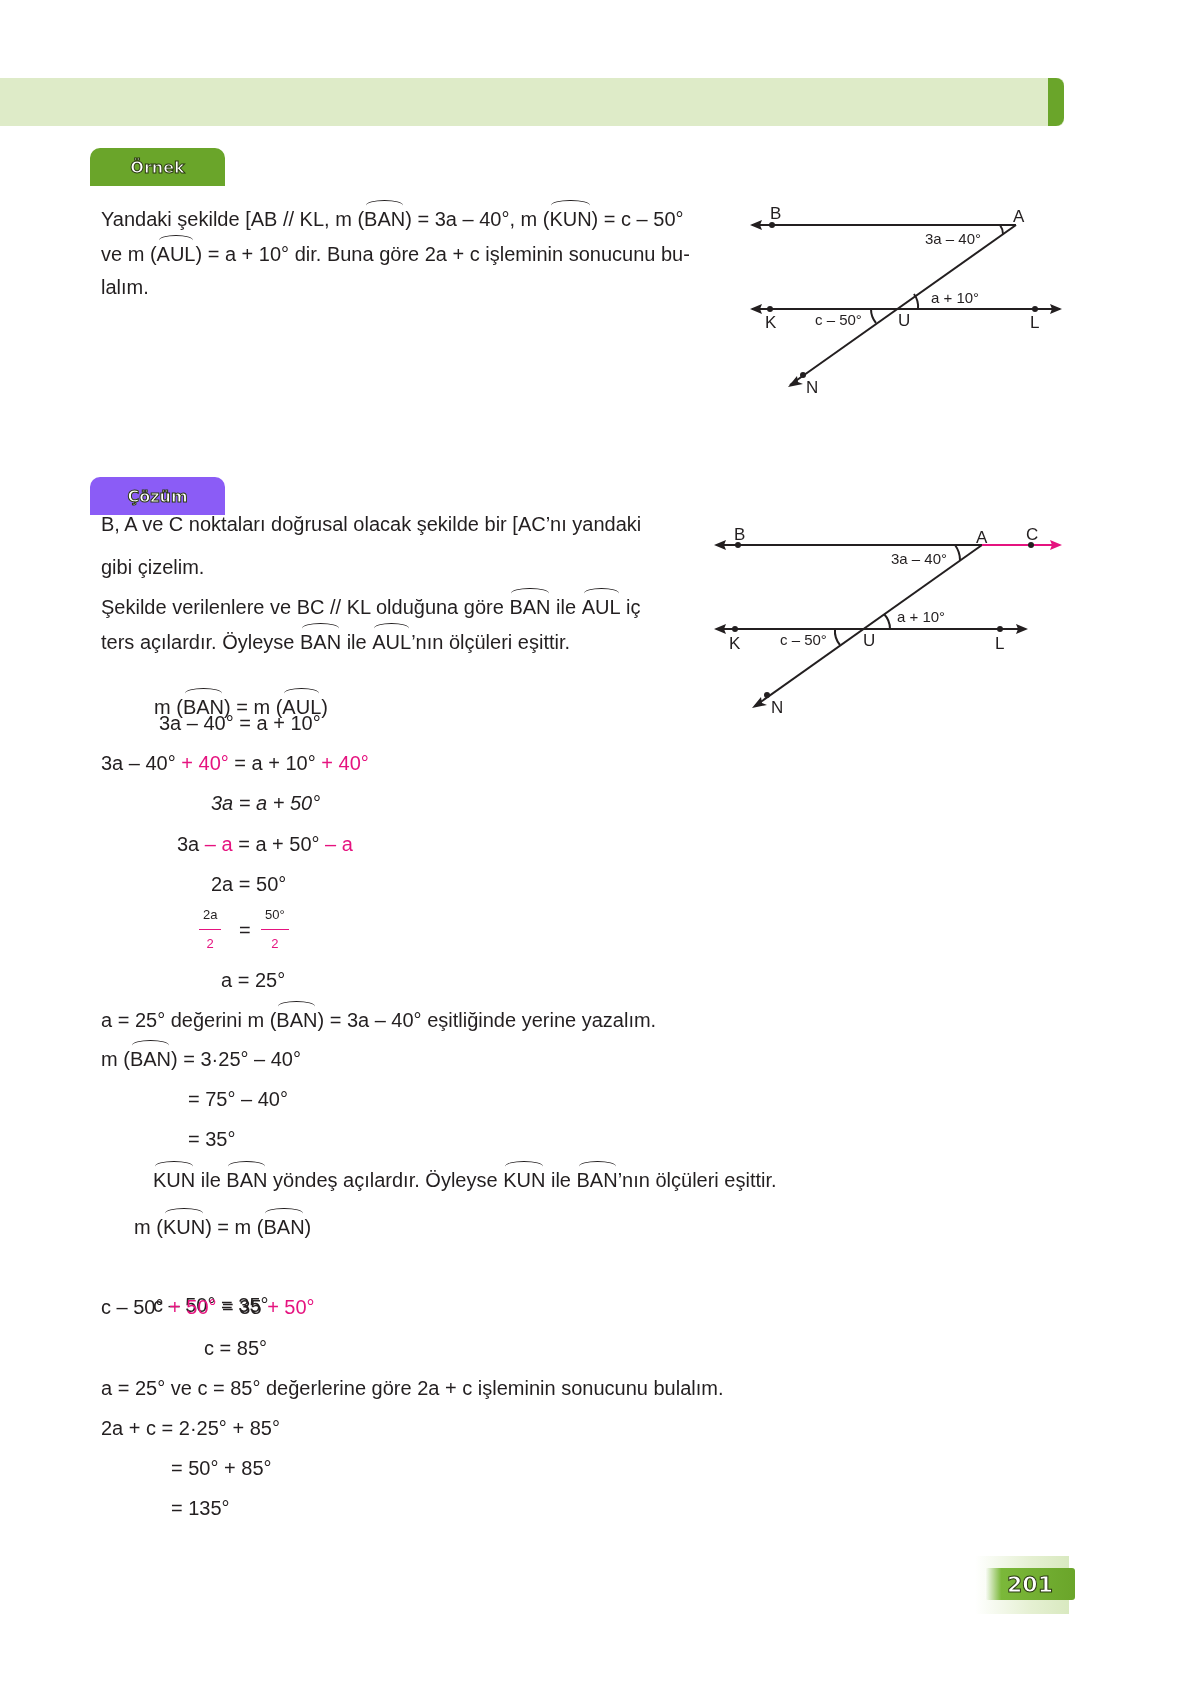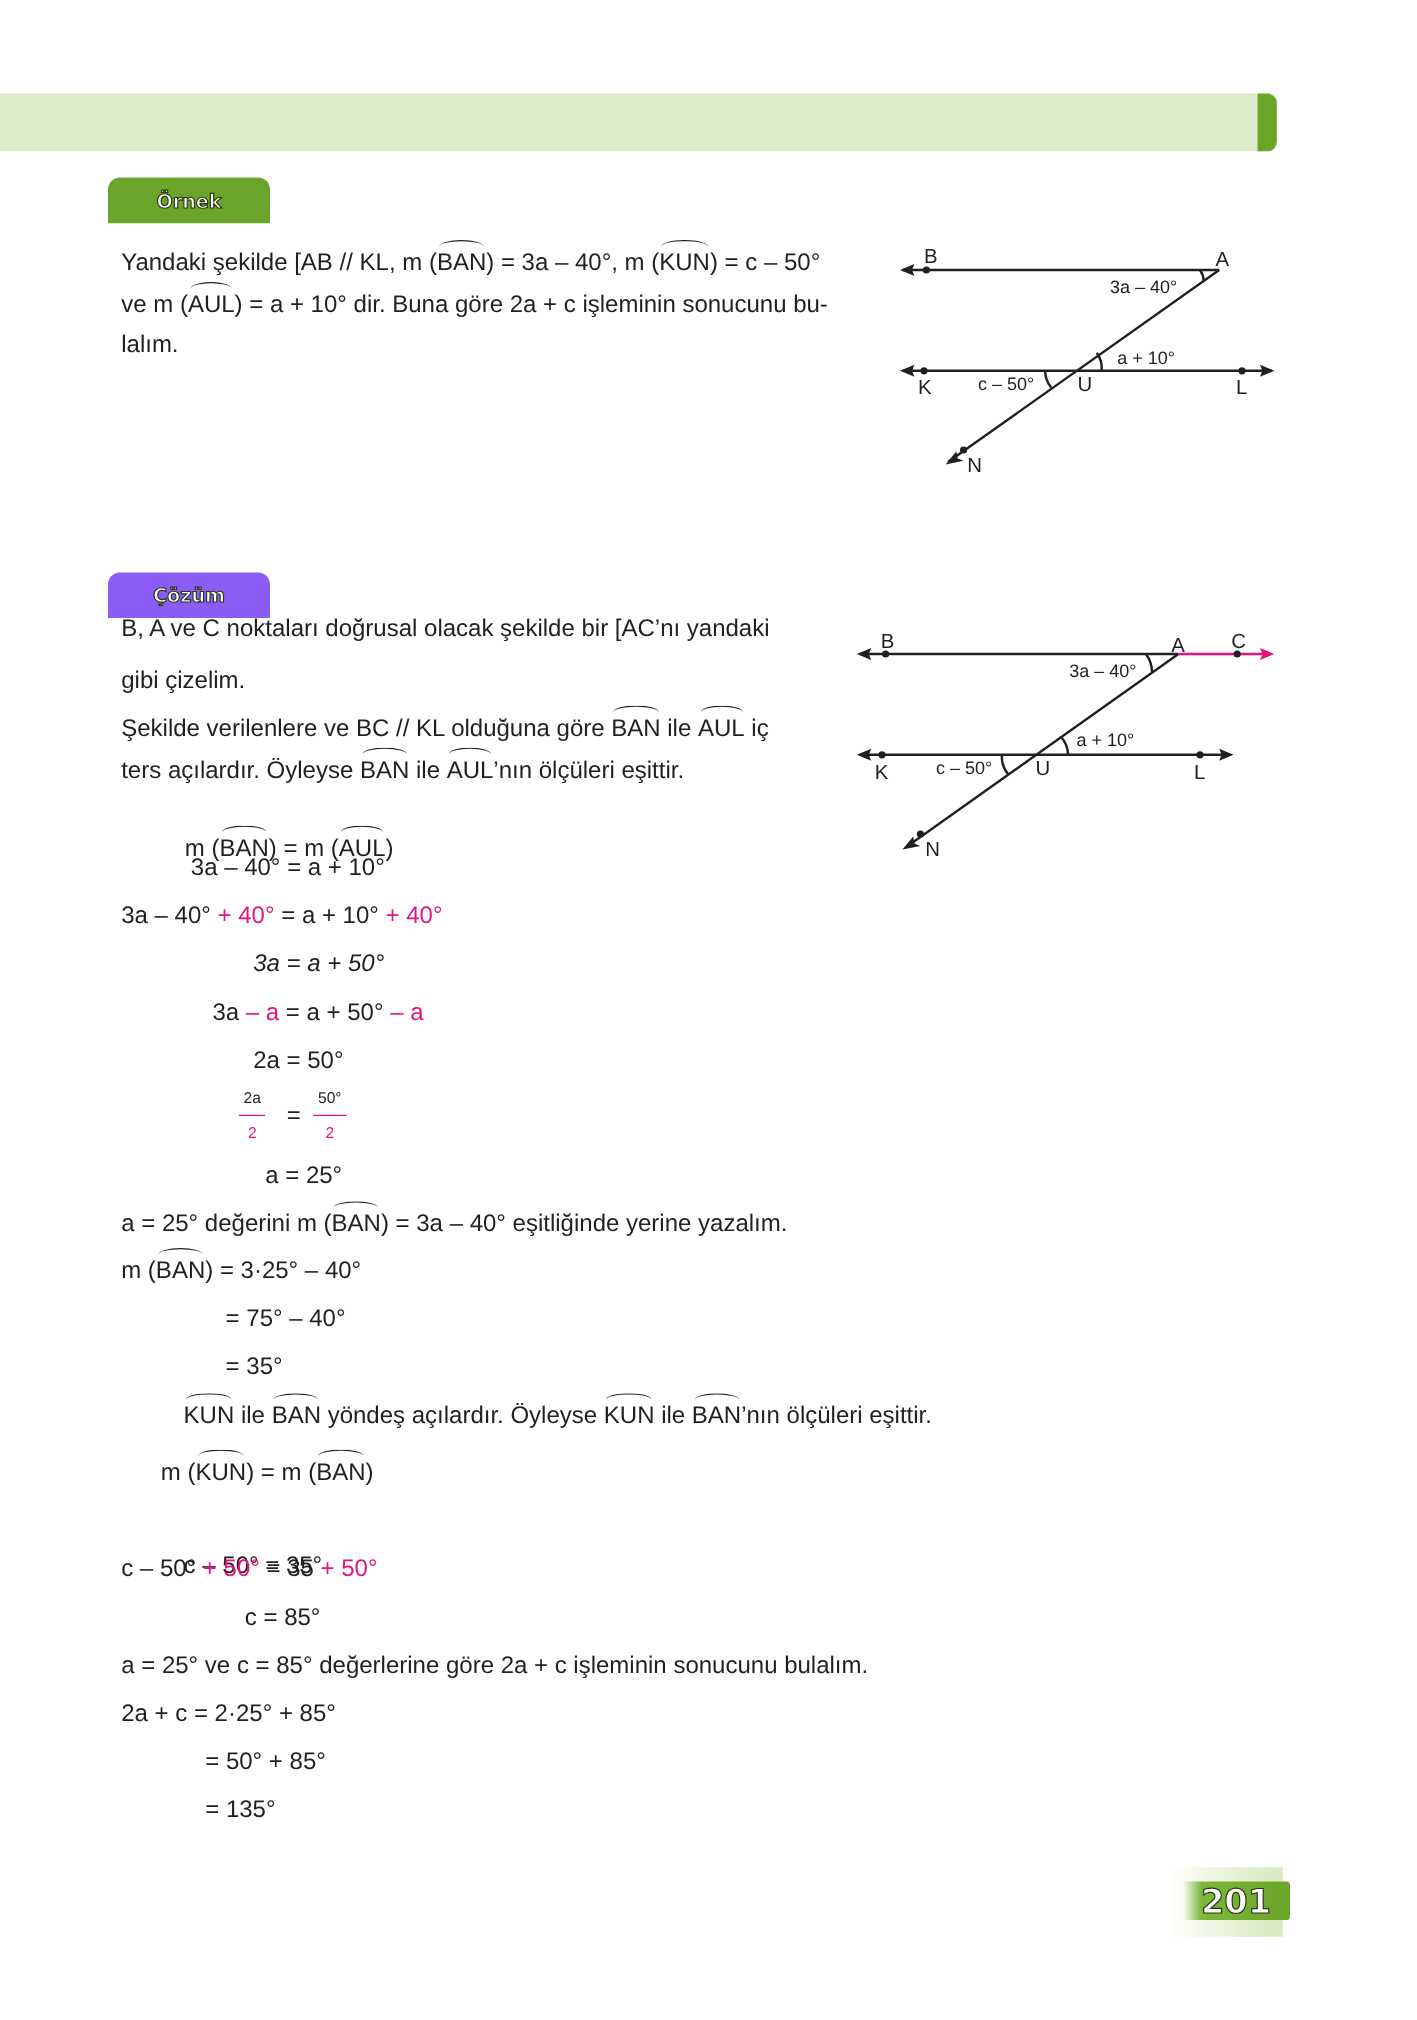--- a/index.html
+++ b/index.html
@@ -20,21 +20,21 @@
   .arc { position:relative; display:inline-block; }
   .arc::before { content:""; position:absolute; left:2px; right:2px; top:-7px; height:10px;
                  border-top:1.4px solid #231f20; border-radius:50% 50% 0 0; }
   .frac { position:absolute; text-align:center; font-size:13px; line-height:24px; }
   .frac .num { display:block; border-bottom:1.5px solid #e5137f; padding:0 4px 2px; }
   .frac .den { display:block; color:#e5137f; padding-top:2px; }
   svg { position:absolute; overflow:visible; }
   .page-num { position:absolute; left:985px; top:1568px; width:90px; height:32px;
               background:linear-gradient(90deg,#ffffff 0%,#7bb83a 18%,#6aa52a 100%); border-radius:3px;
               display:flex; align-items:center; justify-content:center;
-              font-family:"DejaVu Sans", sans-serif; font-weight:bold; font-size:28px; color:#fff;
+              font-family:"DejaVu Sans", sans-serif; font-weight:bold; font-size:22px; color:#fff;
               -webkit-text-stroke:1px #2b3a12; }
   .page-num-bg { position:absolute; left:975px; top:1556px; width:94px; height:58px;
                  background:linear-gradient(90deg,#ffffff 0%,#e5f0d2 60%,#d9e9c0 100%); }
 </style>
 </head>
 <body>
 
 <div class="top-band"></div>
 <div class="top-band-edge"></div>
 

